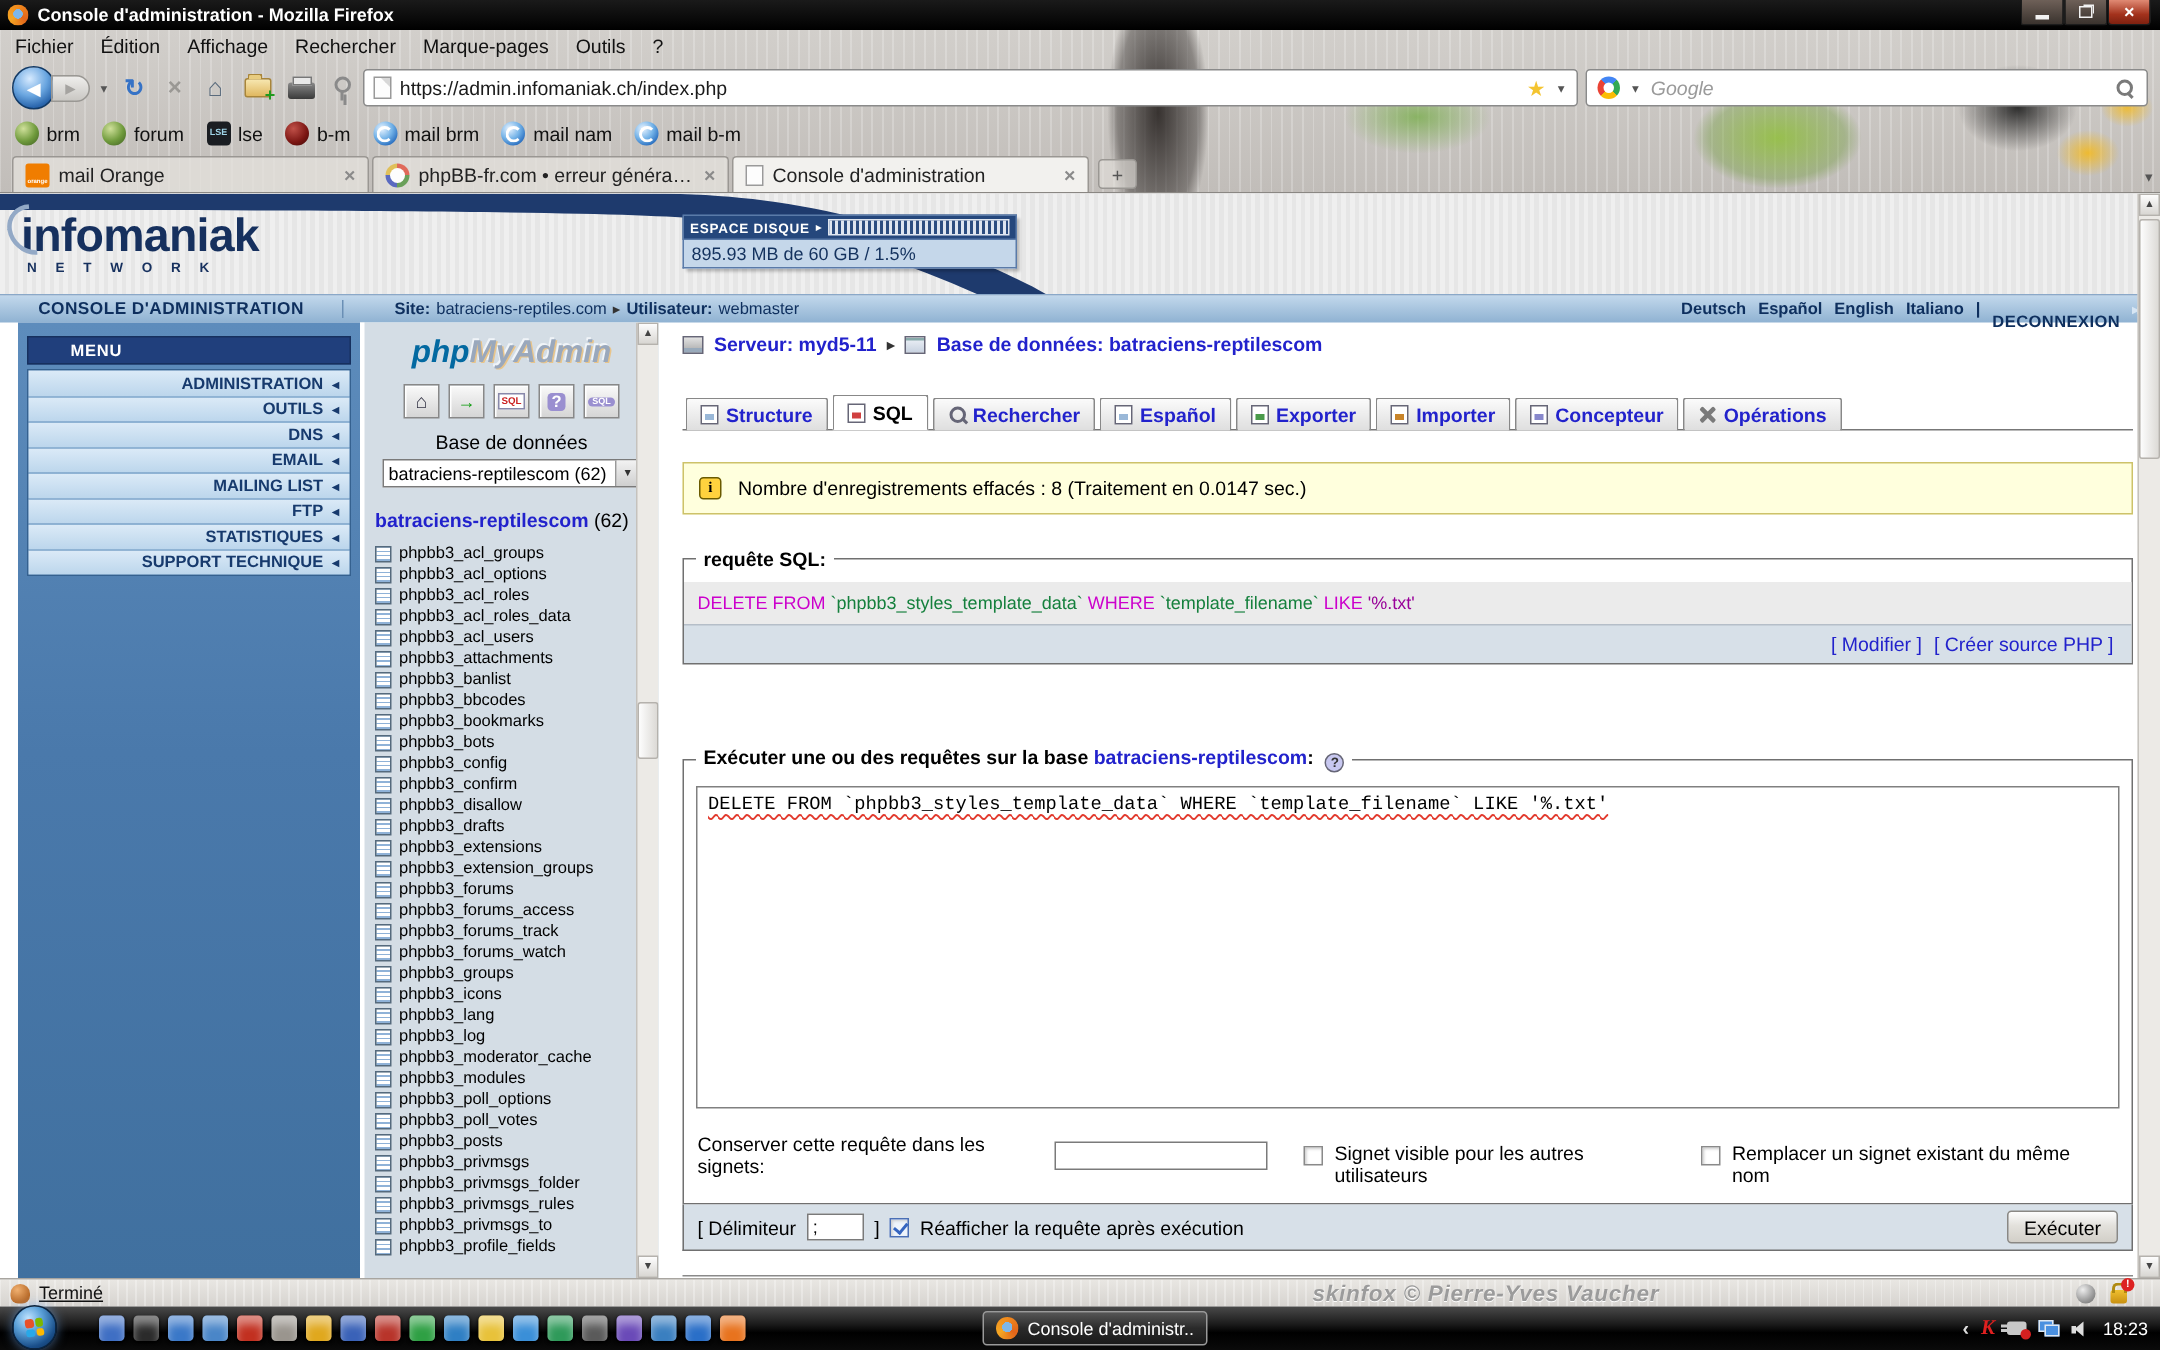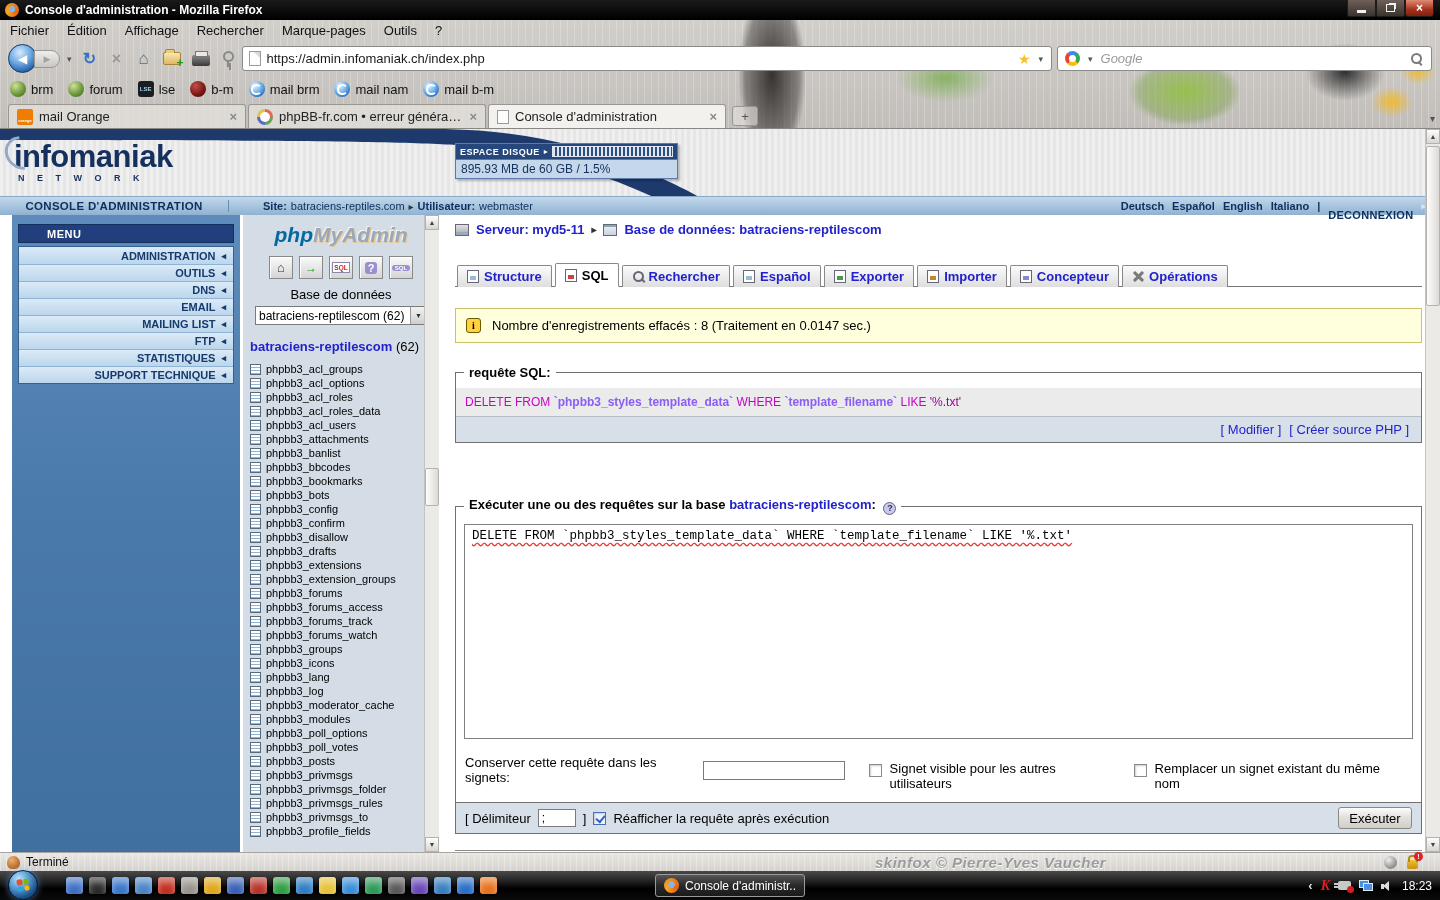--- a/index.html
+++ b/index.html
@@ -181,21 +181,21 @@
   .ti-ops .ticon::after { transform:rotate(-45deg); }
 
   .notice { margin-top:21px; background:#ffffdd; border:1px solid #cdc26a; padding:9px 10px; font-size:13px; color:#000; display:flex; align-items:center; gap:11px; }
   .info-ico { width:15px; height:15px; background:#ffd23e; border:1px solid #6a5a00; border-radius:3px; color:#000; font:bold 10px/1 "Liberation Serif",serif; display:flex; align-items:center; justify-content:center; flex:none; }
 
   fieldset { border:1px solid #707070; padding:0; }
   legend { font-weight:bold; font-size:13px; margin-left:8px; padding:0 5px; background:#fff; }
   .sqlbox { margin-top:22px; background:#fff; }
   .sql-line { background:#ebebeb; margin-top:8px; padding:7px 9px; font-size:12px; }
   .sql-line .kw { color:#cc00cc;text-align:right; }
-  .sql-line .id { color:#8b5cf6;font-weight:bold; }
+  .sql-line .id { color:#15803d; }
   .sql-line .str { color:#990099; }
   .sql-footer { height:26px; background:#d7e0e8; border-top:1px solid #b5bec8; display:flex; align-items:center; justify-content:flex-end; gap:8px; padding-right:12px; font-size:13px; }
   .sql-footer a { color:#2222cc; text-decoration:none; cursor:pointer; }
 
   .runbox { margin-top:54px; background:#fff; }
   .runbox legend a { color:#2222cc; text-decoration:none; cursor:pointer; }
   .help-badge { display:inline-flex; width:13px; height:13px; border-radius:50%; background:#c8c8f0; border:1px solid #667; color:#333; font:bold 9px/1 "Liberation Sans",sans-serif; align-items:center; justify-content:center; vertical-align:-2px; margin-left:4px; cursor:pointer; }
   .fake-textarea { margin:9px 8px 6px; height:215px; background:#fff; border:1px solid #808080; padding:4px 7px; font:12.5px "Liberation Mono", monospace; cursor:text; }
   .fake-textarea .sqltext { text-decoration:underline; text-decoration-style:wavy; text-decoration-color:#e23b2f; text-underline-offset:3px; }
   .bm-row { display:flex; align-items:center; gap:8px; padding:4px 9px 11px; font-size:13px; }
@@ -209,21 +209,21 @@
   .exec-btn { margin-left:auto; width:74px; height:22px; background:linear-gradient(#fdfdfd,#e3e1dc 45%,#d2cfc8); border:1px solid #8a8884; border-radius:3px; font-size:13px; font-family:"Liberation Sans",sans-serif; cursor:pointer; }
   .main-col hr { margin:16px 0 8px; border:0; border-top:1px solid #8a8a8a; }
   .newwin { display:flex; justify-content:flex-end; align-items:center; gap:6px; font-size:13px; }
   .newwin a { color:#2222cc; text-decoration:none; cursor:pointer; }
   .nw-ico { width:14px; height:12px; border:1px solid #556; background:#fff; box-shadow:inset 0 3px 0 #7a9ac8; position:relative; }
   .nw-ico::after { content:""; position:absolute; right:-3px; top:-3px; width:5px; height:5px; background:#ffdd33; border-radius:1px; }
 
   
   .statusbar { position:absolute; top:852px; left:0; right:0; height:19px; border-top:1px solid #a8a5a0;
     background:repeating-linear-gradient(90deg, rgba(255,255,255,.3) 0 1px, rgba(0,0,0,0) 1px 6px), linear-gradient(#e9e7e3,#d6d3cf);
-    display:flex; align-items:center; gap:6px; padding:0 7px; font-size:12px; color:#111; }
+    display:flex; align-items:center; gap:6px; padding:0 7px; font-size:12px; color:#111;text-decoration:underline; }
   .paw-ico { width:13px; height:13px; border-radius:50% 50% 40% 40%; background:radial-gradient(circle at 35% 30%, #f0b070, #b86a28 70%); flex:none; }
   .credit { position:absolute; left:875px; font-size:15px; font-weight:bold; font-style:italic; color:#9b9b9b; text-shadow:0 1px 0 #fff; letter-spacing:.5px; }
   .status-right { position:absolute; right:22px; display:flex; align-items:center; gap:10px; }
   .ssphere { width:13px; height:13px; border-radius:50%; background:radial-gradient(circle at 35% 30%, #eee, #999 60%, #666); }
   .slock { width:11px; height:9px; background:linear-gradient(#f0c030,#c89010); border-radius:2px; position:relative; margin-top:4px; }
   .slock::before { content:""; position:absolute; top:-5px; left:1px; width:6px; height:5px; border:2px solid #b08a10; border-bottom:none; border-radius:4px 4px 0 0; }
   .slock .badge { position:absolute; right:-5px; top:-8px; width:9px; height:9px; background:#d22; border-radius:50%; color:#fff; font:bold 7px/9px "Liberation Sans",sans-serif; text-align:center; }
 
   
   .taskbar { position:absolute; top:871px; left:0; right:0; height:29px; background:linear-gradient(#4a4a4a,#1c1c1c 40%,#000 60%,#0a0a0a); display:flex; align-items:center; }

